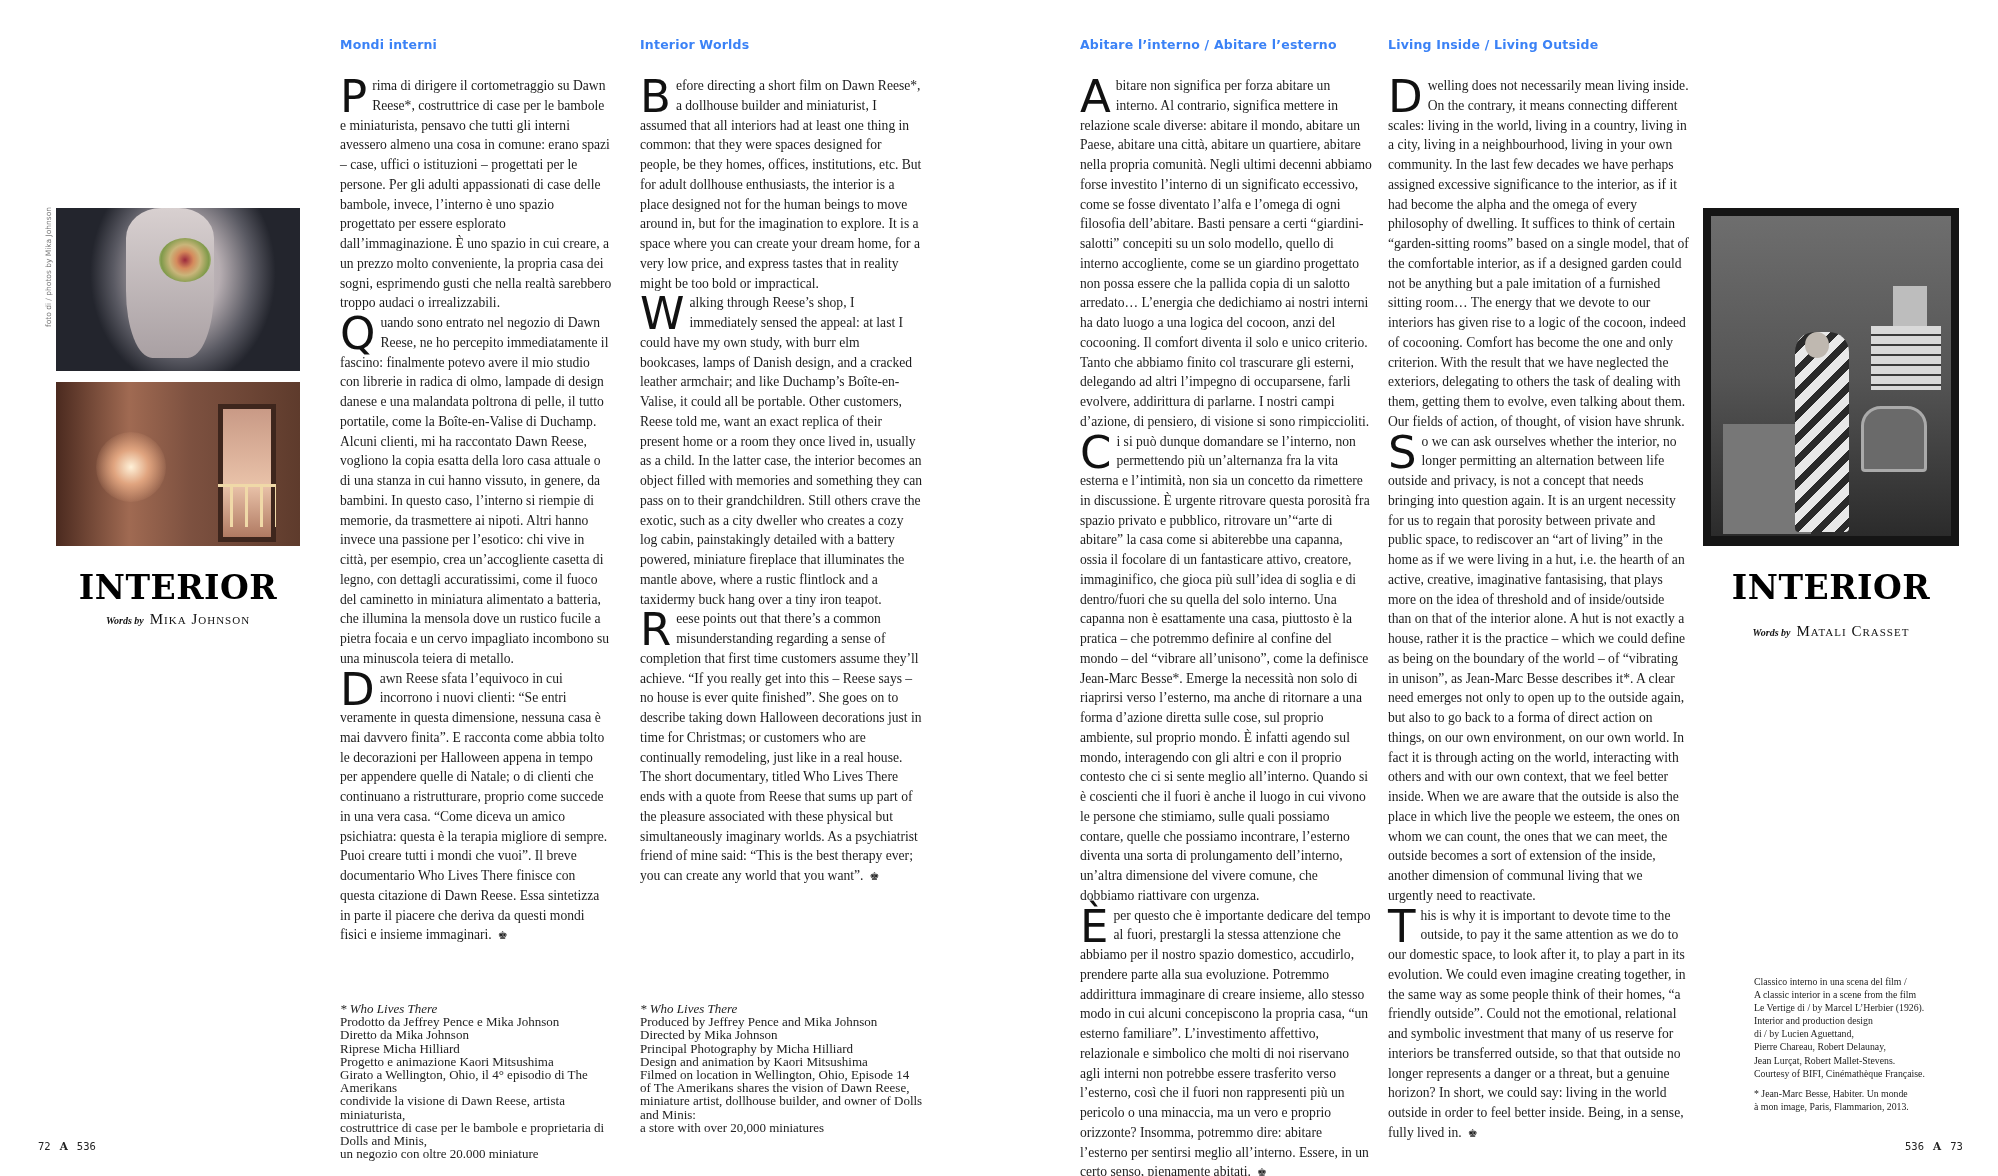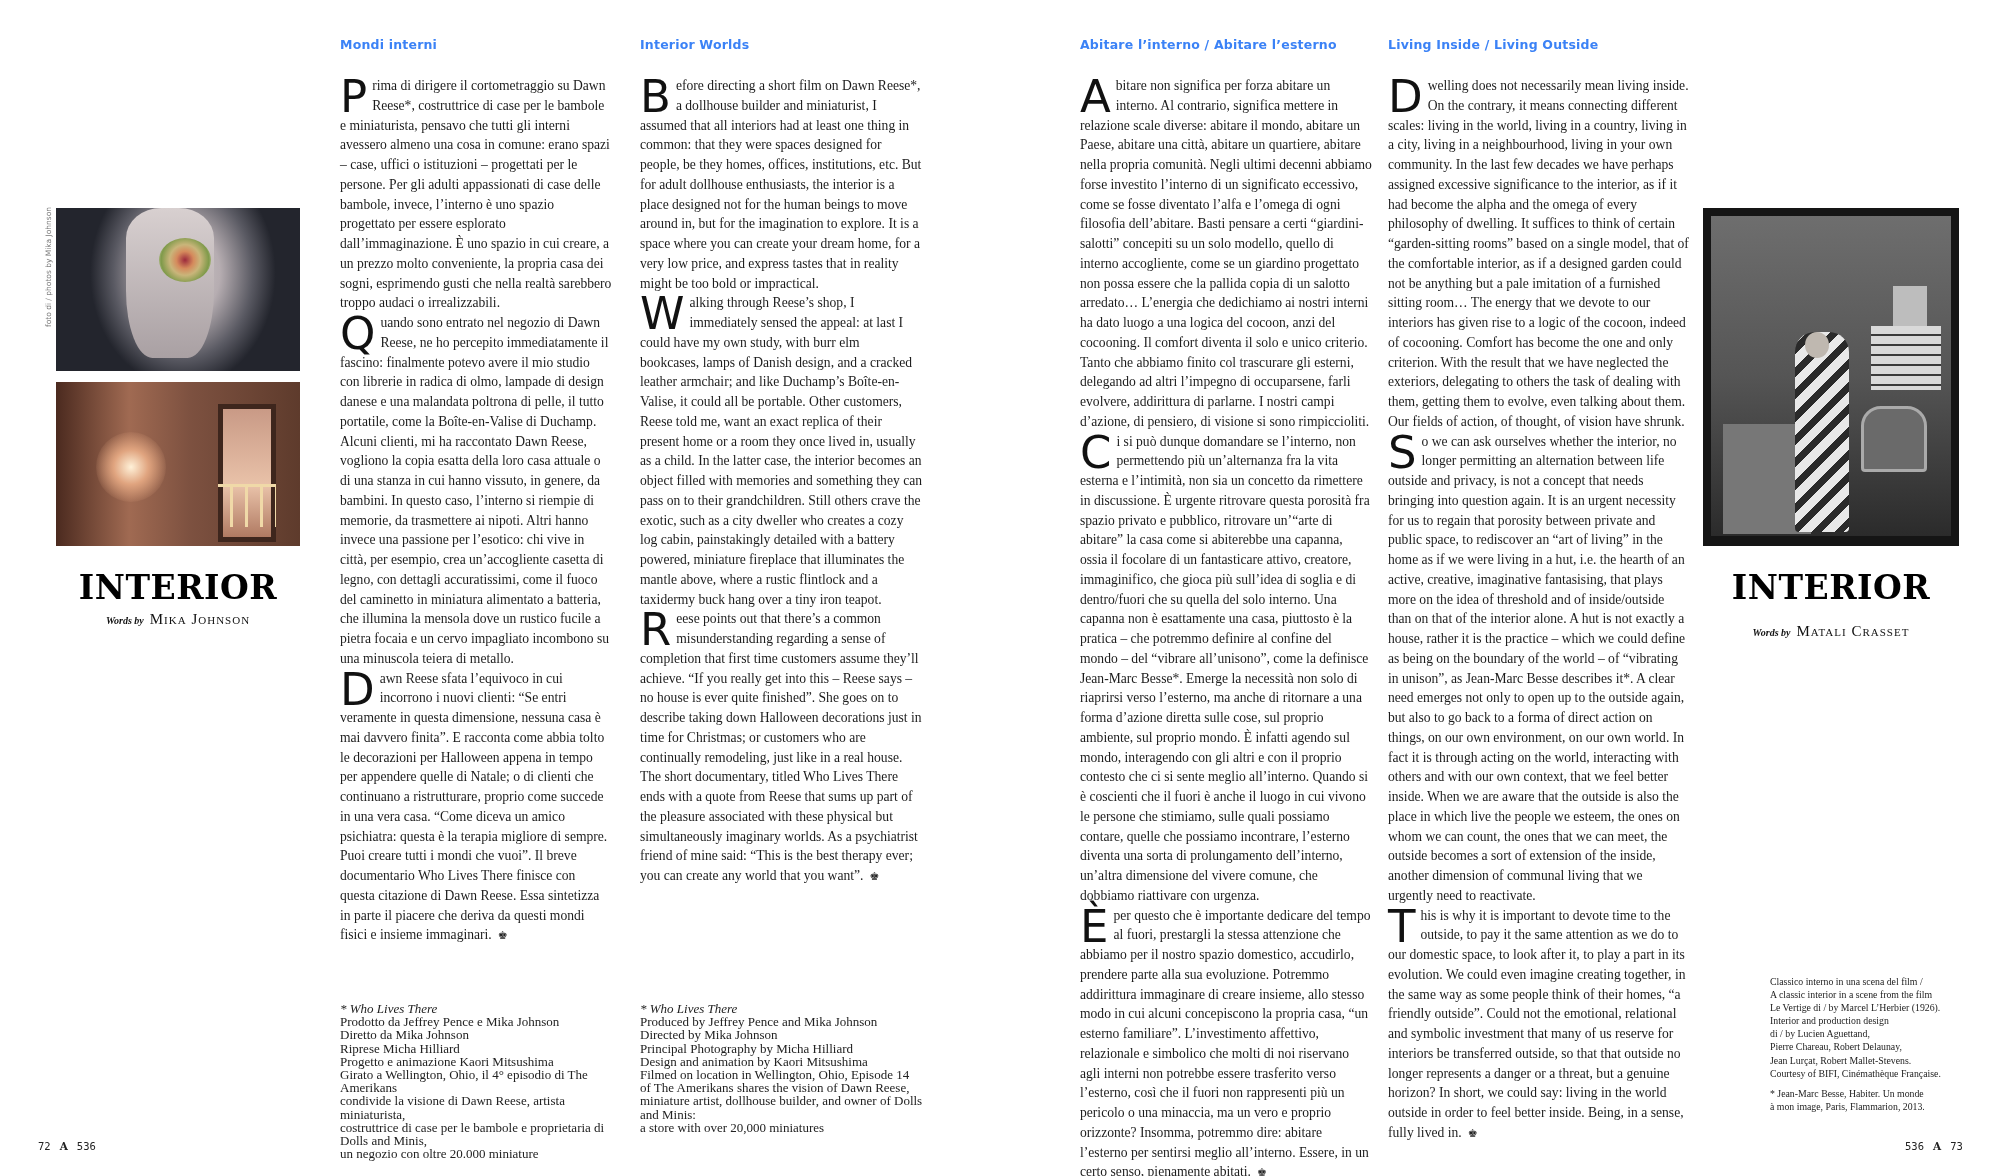--- a/index.html
+++ b/index.html
@@ -25,21 +25,21 @@
   .photo-film .pic { position:absolute; left:182px; top:70px; width:34px; height:40px; background:#bdbdbd; }
   .photo-film .figure { position:absolute; left:84px; top:116px; width:54px; height:200px; background:repeating-linear-gradient(135deg,#e8e8e8 0 9px,#2a2a2a 9px 16px); border-radius:20px 20px 4px 4px; }
   .photo-film .head { position:absolute; left:94px; top:116px; width:24px; height:26px; border-radius:50%; background:#bfb8b0; }
   .photo-film .desk { position:absolute; left:12px; top:208px; width:88px; height:110px; background:#777; }
   .photo-film .chair { position:absolute; left:150px; top:190px; width:60px; height:60px; border:3px solid #aaa; border-radius:20px 20px 4px 4px; background:#6a6a6a; }
   .credit { position:absolute; left:44px; top:215px; width:160px; font-family:"DejaVu Sans","Liberation Sans",sans-serif; font-size:7.5px; color:#777; transform-origin:left top; transform:rotate(-90deg) translate(-112px,0); white-space:nowrap; }
   .title { position:absolute; font-family:"DejaVu Serif","Liberation Serif",serif; font-weight:900; font-size:33px; letter-spacing:0.5px; color:#000; text-align:center; transform:scaleY(1.0); }
   .byline { position:absolute; font-size:11.3px; text-align:center; color:#111; }
   .byline .words { font-style:italic; font-size:10px; margin-right:6px;font-weight:bold; }
   .byline .name { font-variant:small-caps; letter-spacing:1px; font-size:15px; }
-  .caption { position:absolute; left:1754px; top:975px; font-size:9.8px; line-height:13.1px; color:#222;margin-left:16px; }
+  .caption { position:absolute; left:1754px; top:975px; font-size:9.8px; line-height:13.1px; color:#222; }
   .caption .gap { height:7px; }
   .folio { position:absolute; top:1140px; font-family:"DejaVu Sans Mono","Liberation Mono",monospace; font-size:10.5px; color:#222; }
   .folio b { font-family:"DejaVu Serif","Liberation Serif",serif; font-weight:900; margin:0 9px; }
   .crown { font-size:11px; color:#222; margin-left:6px; }
 </style>
 </head>
 <body>
 
 <div class="credit">foto di / photos by Mika Johnson</div>
 

